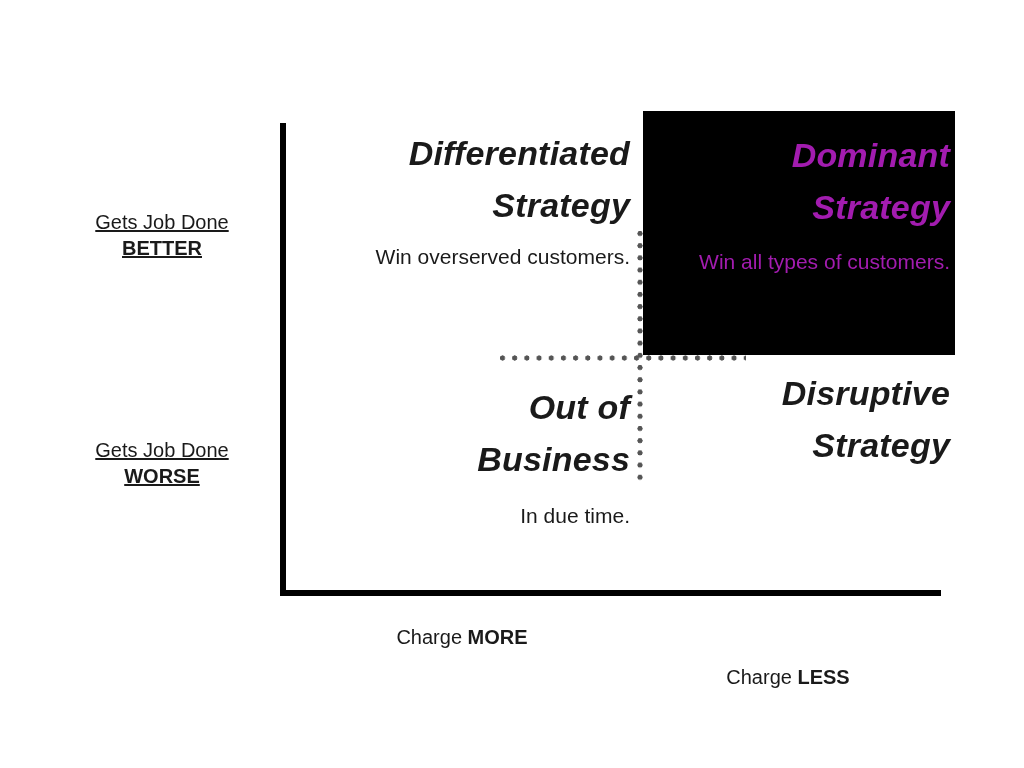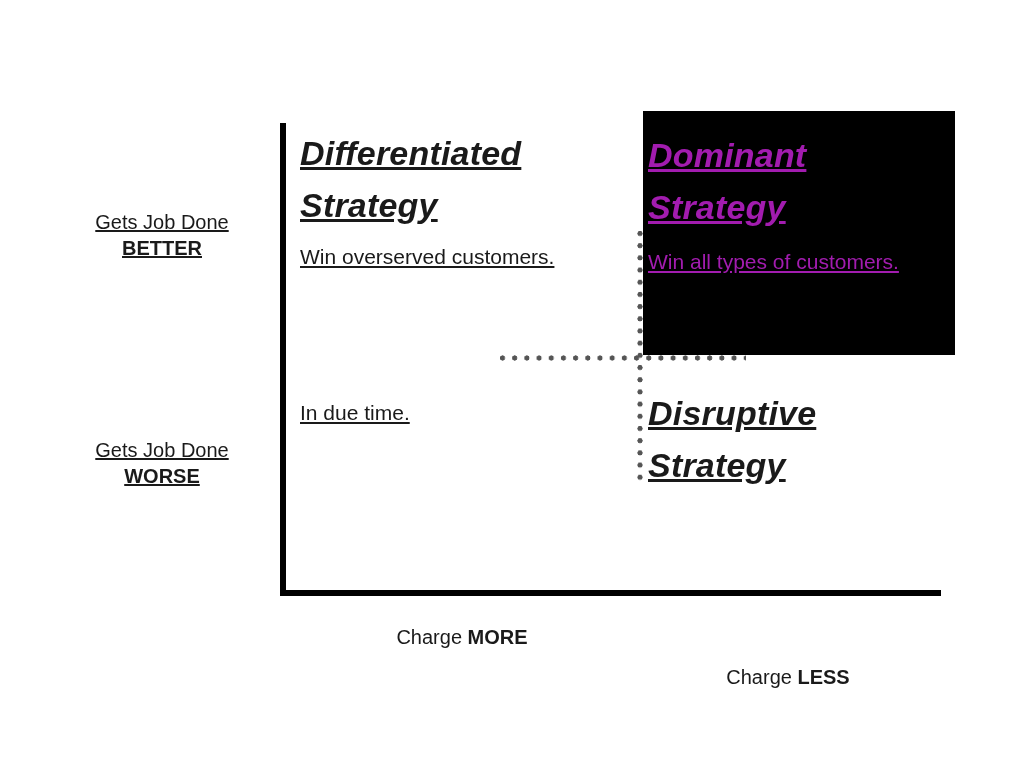--- a/index.html
+++ b/index.html
@@ -68,22 +68,21 @@
     left: 643px;
     top: 111px;
     width: 312px;
     height: 244px;
     background: #000000;
   }
 
   
   .quadrant {
     position: absolute;
-    text-align: left;
-    text-decoration: underline;
+    text-align: right;
   }
   .quadrant-title {
     font-style: italic;
     font-weight: bold;
     font-size: 34px;
     line-height: 1.52;
     letter-spacing: 0.2px;
     margin: 0;
   }
   .quadrant-desc {
@@ -110,21 +109,21 @@
   #quadrant-out-of-business {
     left: 300px;
     top: 382px;
     width: 330px;
   }
   #quadrant-out-of-business .quadrant-desc {
     padding-top: 16px;
   }
   #quadrant-disruptive {
     left: 648px;
-    top: 388px;
+    top: 368px;
     width: 302px;
   }
   #quadrant-disruptive .quadrant-desc {
     padding-top: 16px;
   }
 
   
   .y-axis-label {
     position: absolute;
     width: 230px;
@@ -189,20 +188,24 @@
 
   <div class="quadrant" id="quadrant-dominant">
     <div class="quadrant-title">
       <span>Dominant</span><br>
       <span>Strategy</span>
     </div>
     <p class="quadrant-desc">Win all types of customers.</p>
   </div>
 
   <div class="quadrant" id="quadrant-out-of-business">
+    <div class="quadrant-title">
+      <span>Out of</span><br>
+      <span>Business</span>
+    </div>
     <p class="quadrant-desc">In due time.</p>
   </div>
 
   <div class="quadrant" id="quadrant-disruptive">
     <div class="quadrant-title">
       <span>Disruptive</span><br>
       <span>Strategy</span>
     </div>
   </div>
 

